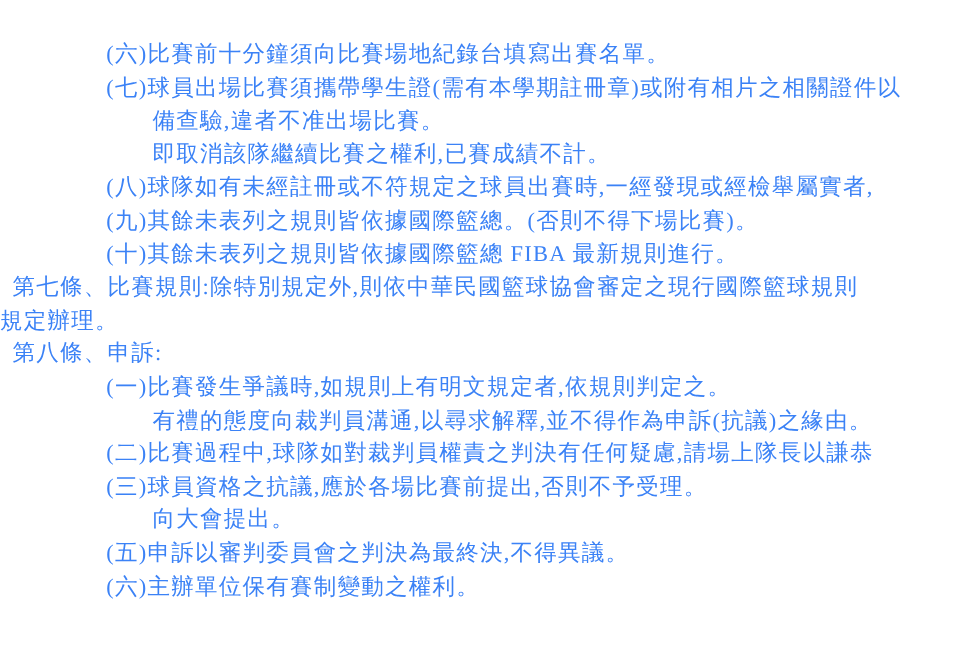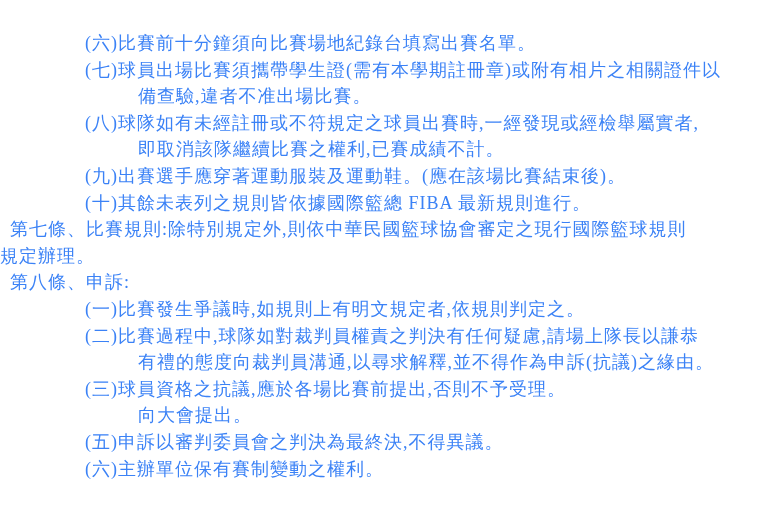--- a/index.html
+++ b/index.html
@@ -23,39 +23,39 @@
     line-height: 26.6px;
     letter-spacing: 1px;
     color: #1e1e1e;
     white-space: nowrap;
   }
   .line {
     height: 26.6px;
   }
   .line.article { padding-left: 10px; }
   .line.item    { padding-left: 85px; }
-  .line.cont    { padding-left: 122px; margin-left: 16px; }
+  .line.cont    { padding-left: 122px; }
   .line.cont2   { }
 </style>
 </head>
 <body style="background: rgb(255, 255, 255);">
 
 <div class="page" style="color: #3b82f6;">
   <div>
       <div class="line item">(六)比賽前十分鐘須向比賽場地紀錄台填寫出賽名單。</div>
       <div class="line item">(七)球員出場比賽須攜帶學生證(需有本學期註冊章)或附有相片之相關證件以</div>
       <div class="line cont">備查驗,違者不准出場比賽。</div>
+      <div class="line cont">即取消該隊繼續比賽之權利,已賽成績不計。</div>
       <div class="line item">(八)球隊如有未經註冊或不符規定之球員出賽時,一經發現或經檢舉屬實者,</div>
-      <div class="line cont">即取消該隊繼續比賽之權利,已賽成績不計。</div>
-      <div class="line item">(九)出賽選手應穿著運動服裝及運動鞋。(應在該場比賽結束後)。</div>
+      <div class="line item">(九)其餘未表列之規則皆依據國際籃總。(否則不得下場比賽)。</div>
       <div class="line item">(十)其餘未表列之規則皆依據國際籃總 FIBA 最新規則進行。</div>
       <div class="line article">第七條、比賽規則:除特別規定外,則依中華民國籃球協會審定之現行國際籃球規則</div>
       <div class="line cont2">規定辦理。</div>
       <div class="line article">第八條、申訴:</div>
       <div class="line item">(一)比賽發生爭議時,如規則上有明文規定者,依規則判定之。</div>
+      <div class="line cont">有禮的態度向裁判員溝通,以尋求解釋,並不得作為申訴(抗議)之緣由。</div>
       <div class="line item">(二)比賽過程中,球隊如對裁判員權責之判決有任何疑慮,請場上隊長以謙恭</div>
-      <div class="line cont">有禮的態度向裁判員溝通,以尋求解釋,並不得作為申訴(抗議)之緣由。</div>
       <div class="line item">(三)球員資格之抗議,應於各場比賽前提出,否則不予受理。</div>
       <div class="line cont">向大會提出。</div>
       <div class="line item">(五)申訴以審判委員會之判決為最終決,不得異議。</div>
       <div class="line item">(六)主辦單位保有賽制變動之權利。</div>
     </div>
 </div>
 
 </body></html>

